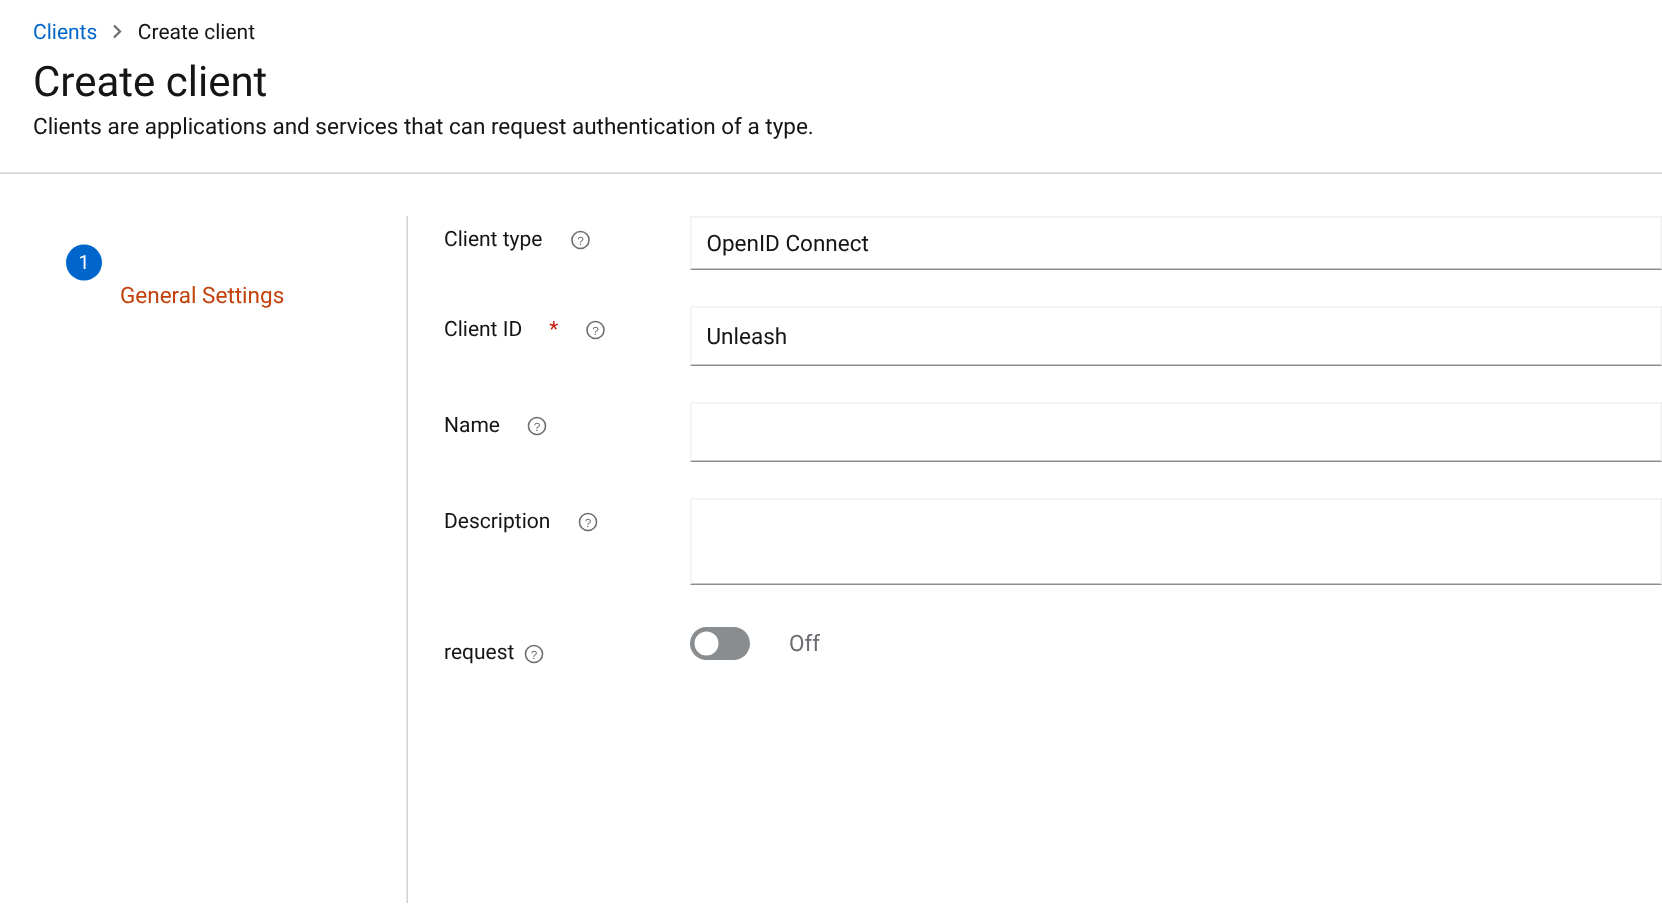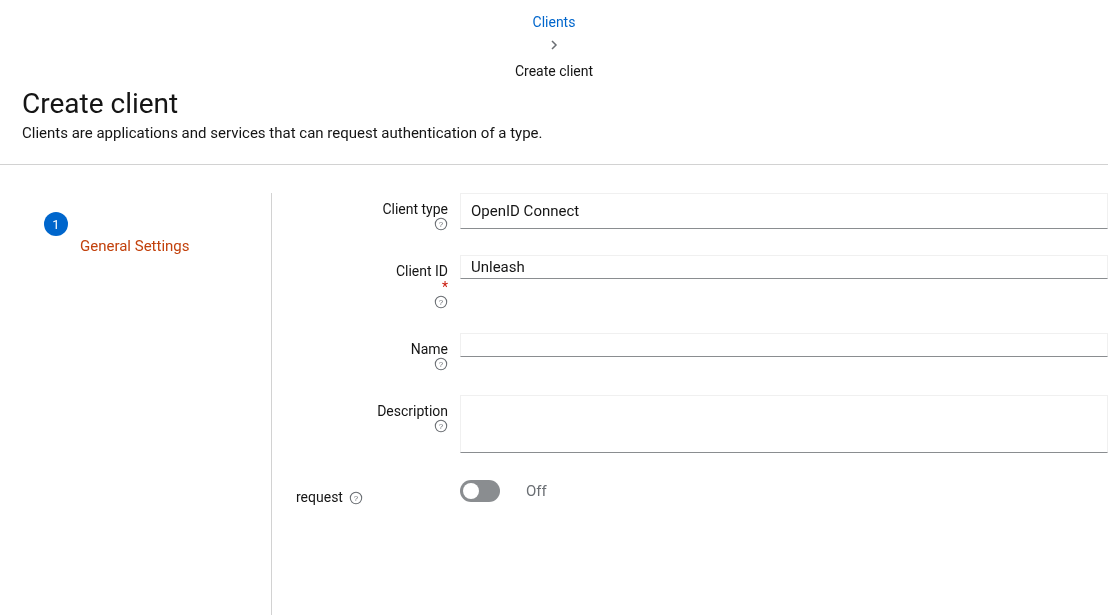--- a/index.html
+++ b/index.html
@@ -15,21 +15,20 @@
       width: 1108px;
       height: 615px;
       overflow: hidden;
     }
     .breadcrumb {
       padding: 14px 22px 8px 22px;
       font-size: 14px;
       display: flex;
       align-items: center;
       gap: 10px;
-      flex-direction: column;
     }
     .breadcrumb a {
       color: #0066cc;
       text-decoration: none;
     }
     .breadcrumb .sep {
       color: #6a6e73;
       font-size: 11px;
     }
     .breadcrumb .current {
@@ -93,26 +92,25 @@
     .field-row {
       display: flex;
       align-items: flex-start;
       margin-bottom: 24px;
     }
     .field-label-wrap {
       width: 164px;
       padding-right: 12px;
       padding-top: 8px;
       display: flex;
-      align-items: flex-end;
-      gap: 0;
+      align-items: center;
+      gap: 18px;
       flex-wrap: wrap;
       font-size: 14px;
       color: #151515;
-      flex-direction: column;
     }
     .field-label-wrap.multi {
       flex-wrap: wrap;
       line-height: 1.4;
     }
     .field-label {
       font-weight: 400;
     }
     .required {
       color: #c9190b;
@@ -146,21 +144,21 @@
     }
     .select-box {
       height: 36px;
       display: flex;
       align-items: center;
       justify-content: space-between;
       cursor: pointer;
       text-align: center;
     }
     .text-input {
-      height: 24px;
+      height: 40px;
     }
     .textarea-input {
       height: 58px;
       resize: none;
     }
     .toggle-row {
       display: flex;
       align-items: center;
       gap: 26px;
     }

